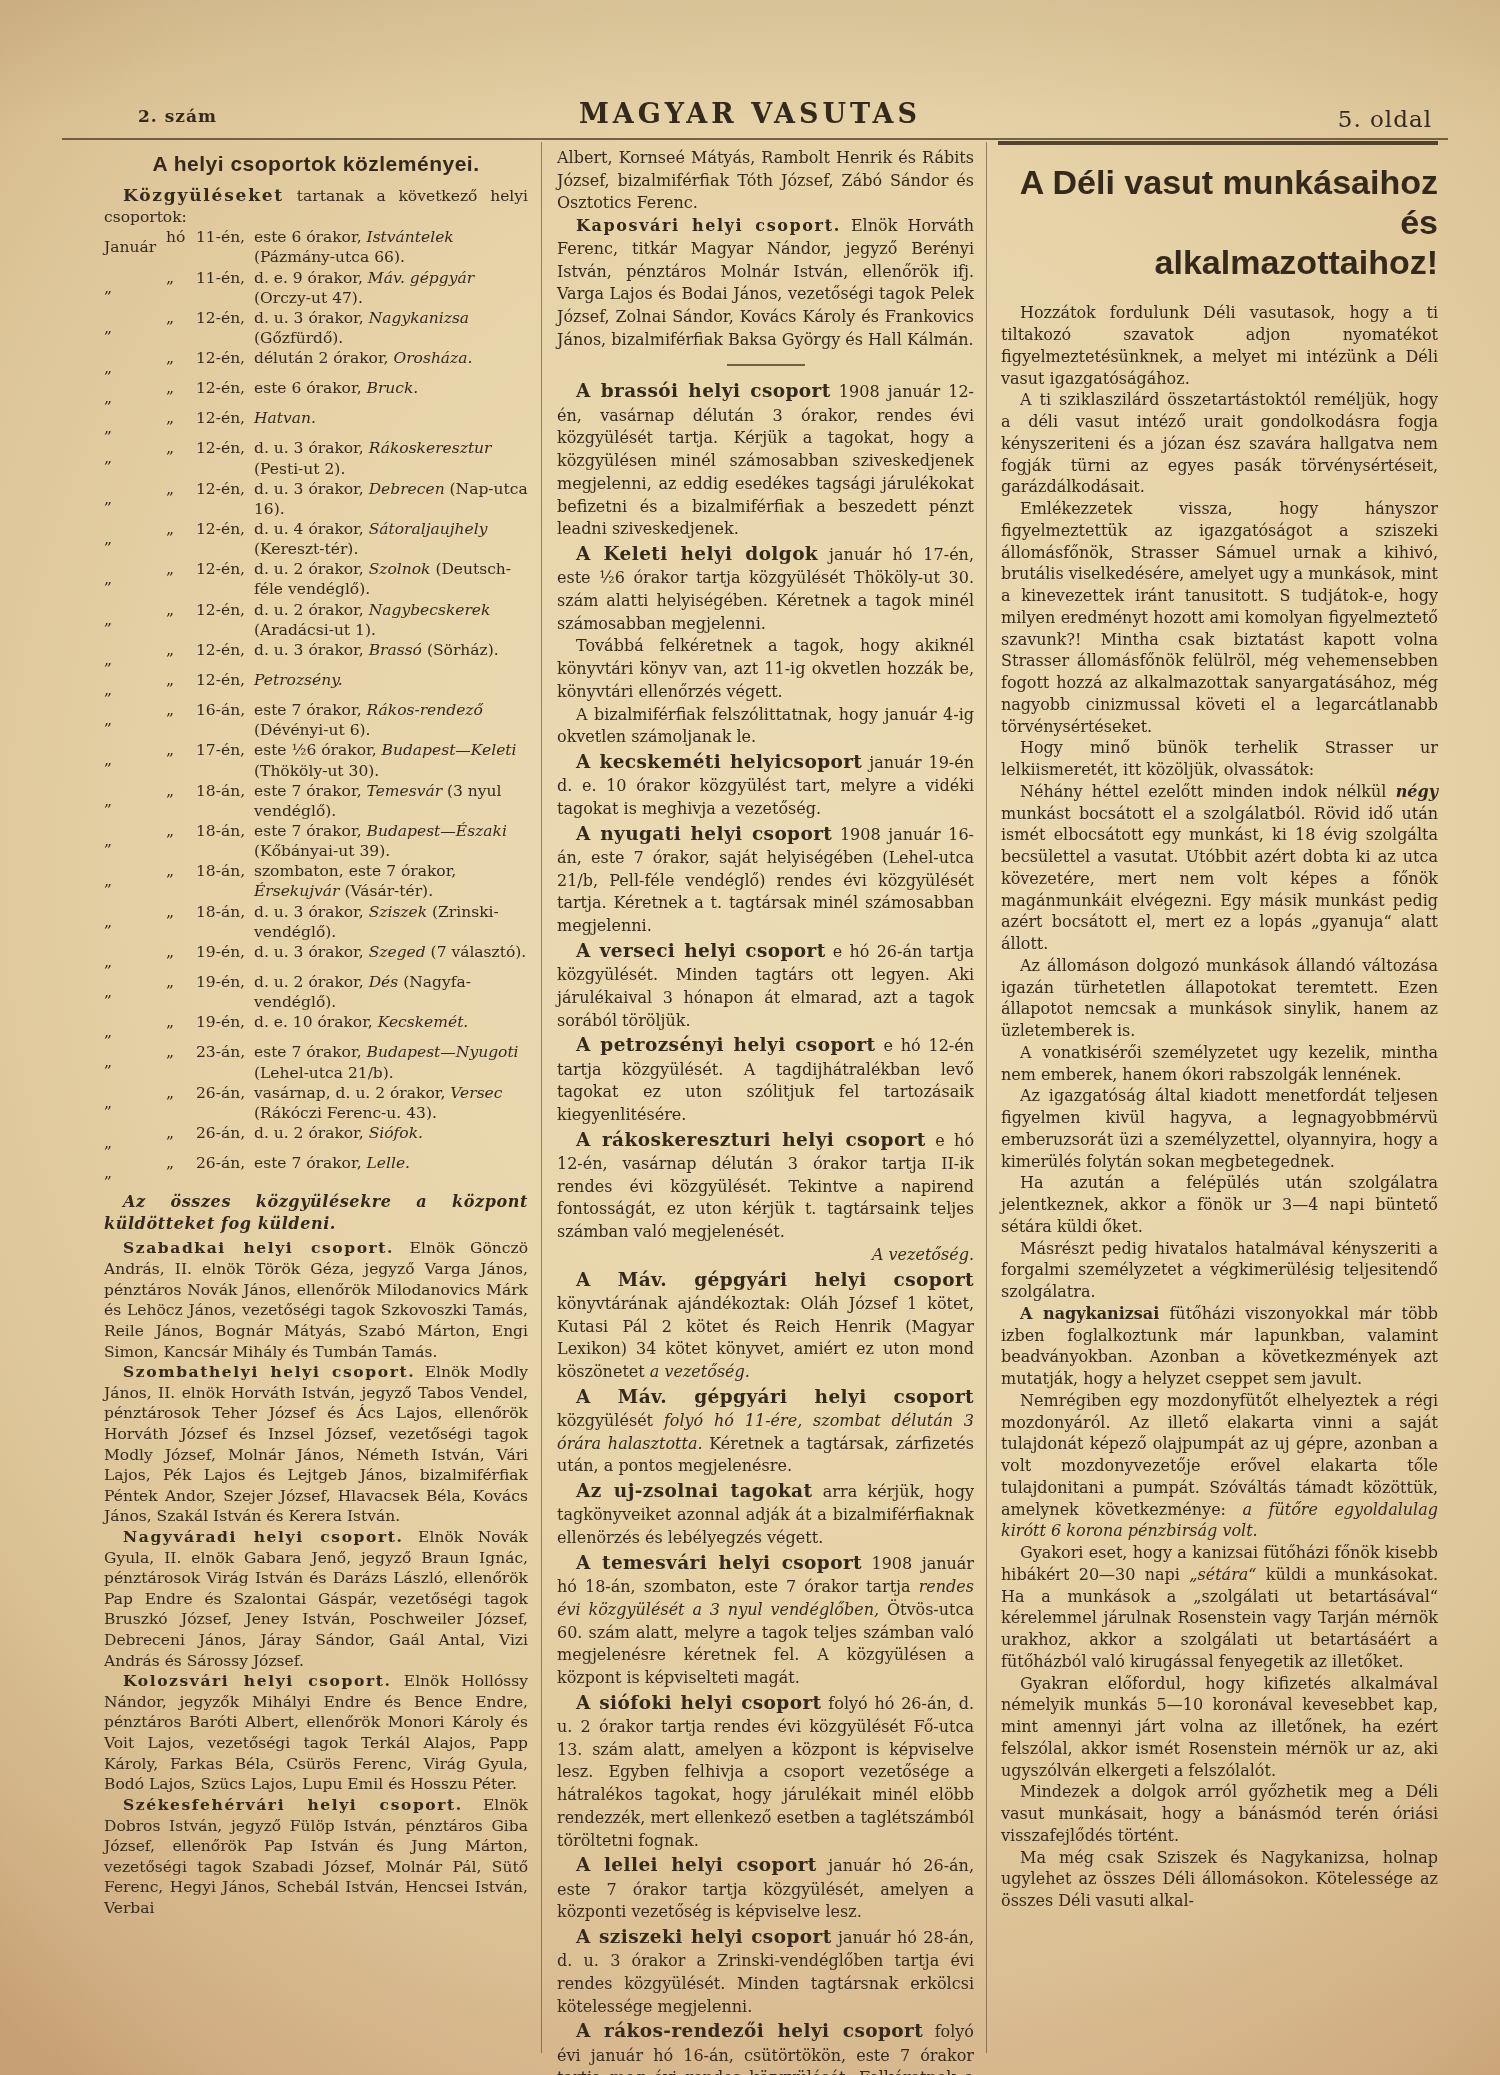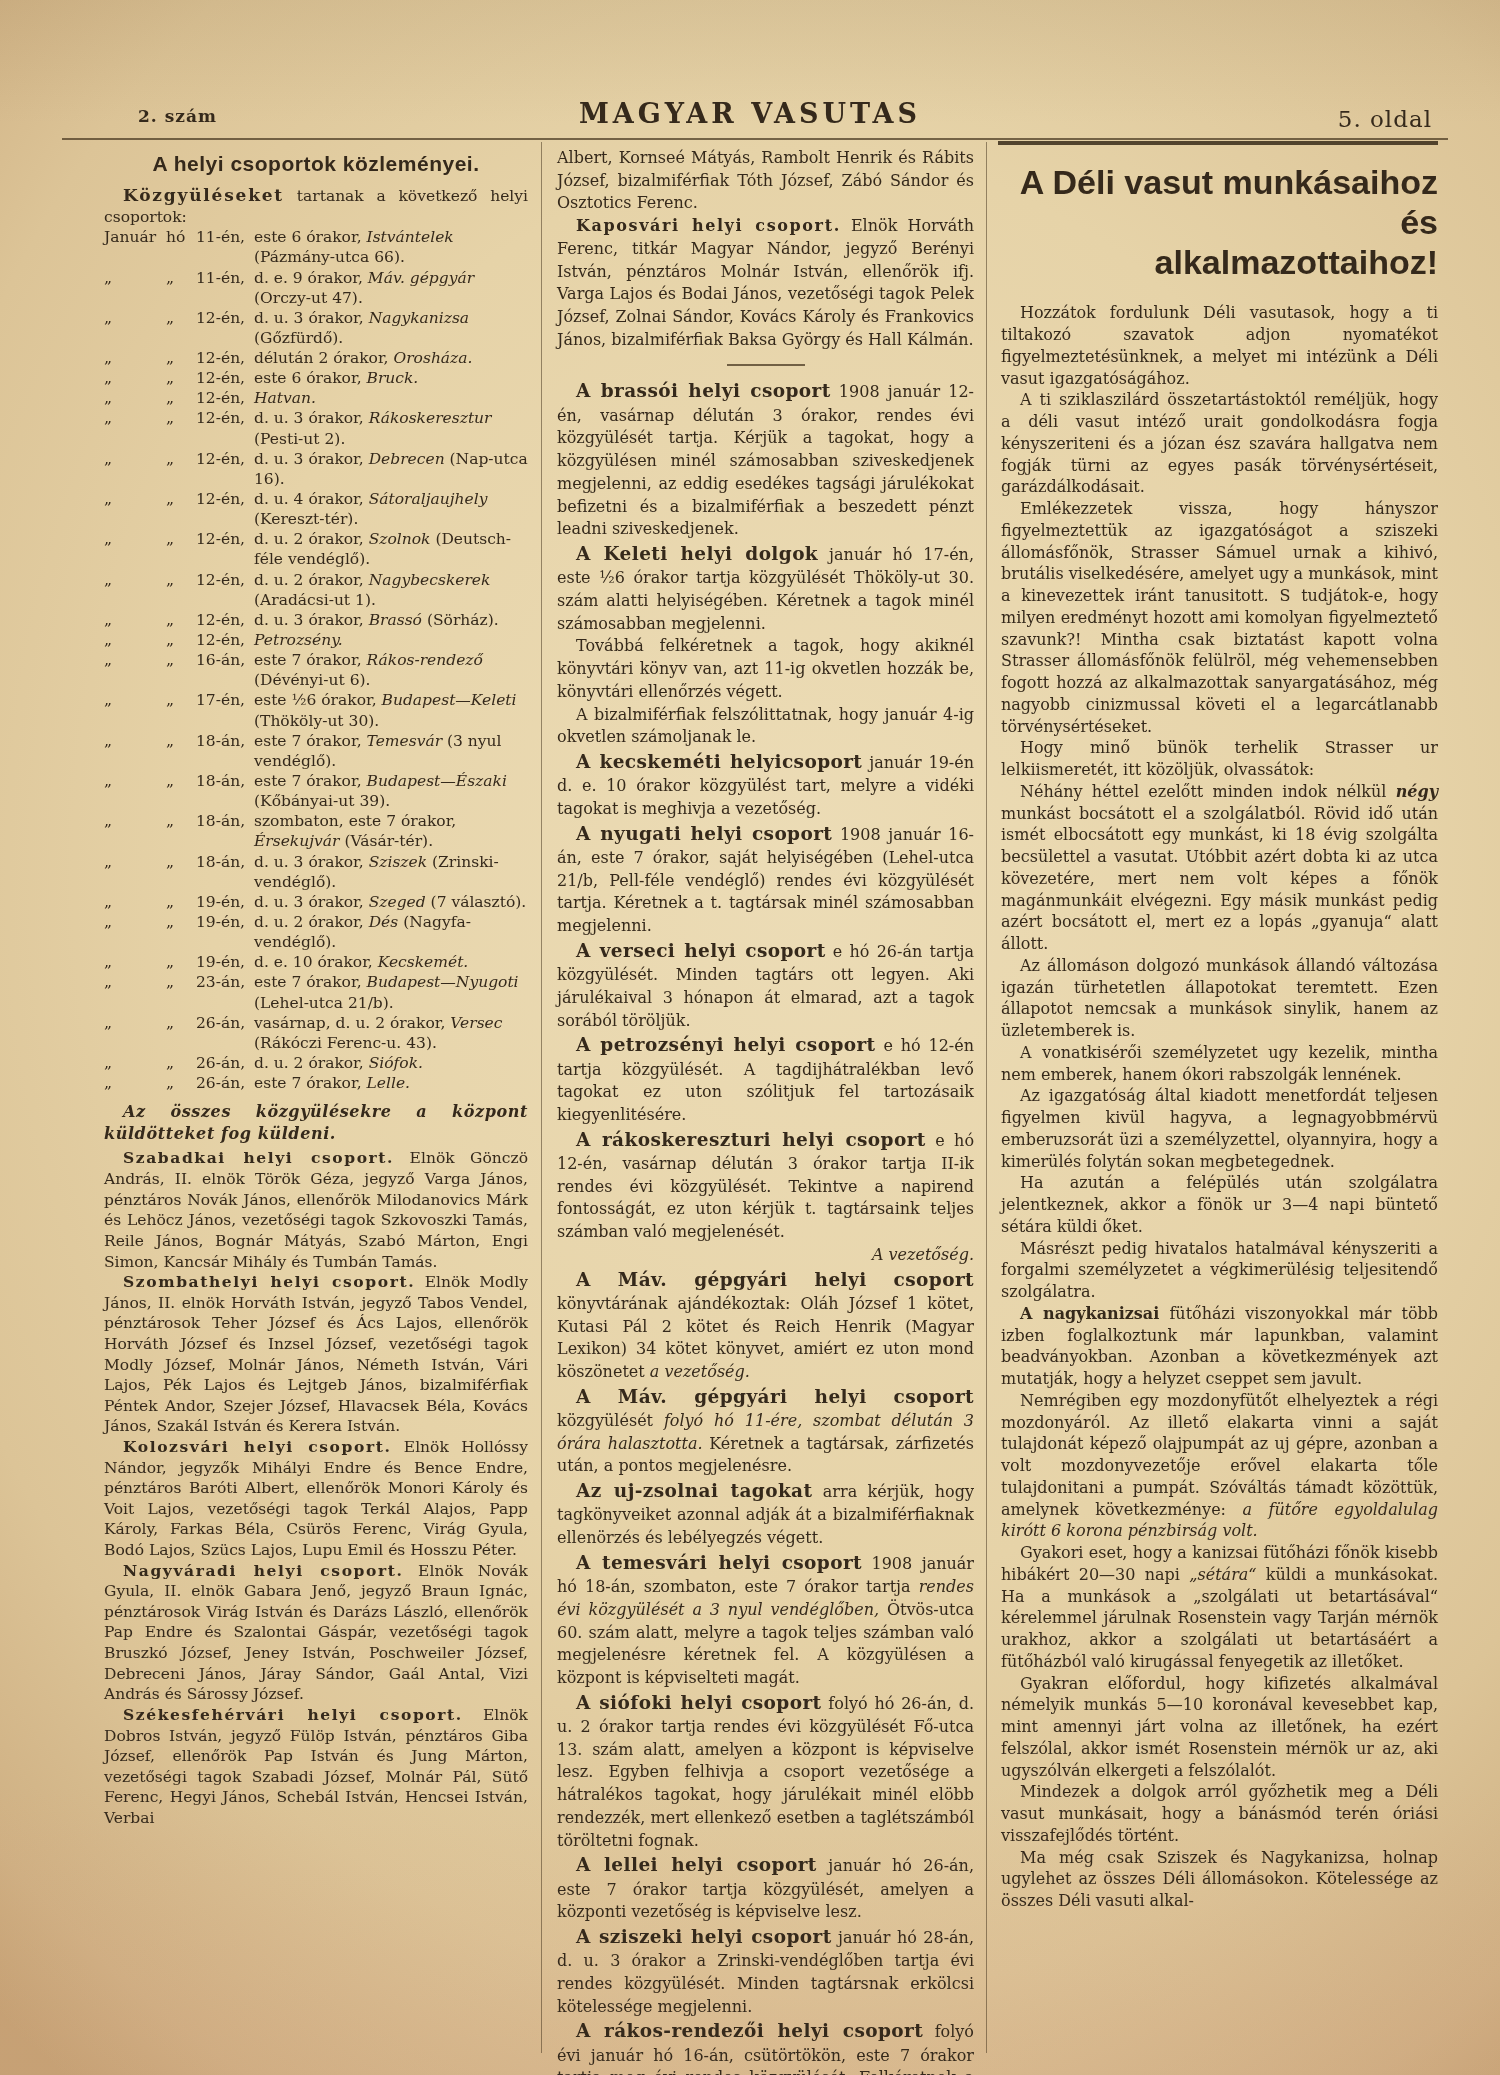--- a/index.html
+++ b/index.html
@@ -39,21 +39,21 @@
   .seg-b{font-weight:bold;}
   .seg-bi{font-weight:bold;font-style:italic;}
   .seg-lead{font-weight:bold;letter-spacing:1.6px;}
   .seg-wide{font-weight:bold;letter-spacing:1.8px;font-size:17px;}
   .seg-bl{font-weight:bold;font-size:18.5px;letter-spacing:.4px;}
   .seg-sig{display:block;text-align:right;font-style:italic;}
   
   .lc-title{margin:4px 0 8px;font-family:"Liberation Sans", sans-serif;font-weight:bold;
     font-size:21px;text-align:center;letter-spacing:.5px;}
   .srow{display:flex;font-size:15.5px;line-height:1.3;}
-  .sp1{width:62px;flex:none;}
+  .sp1{width:62px;flex:none;margin-top:10px;}
   .sp2{width:30px;flex:none;}
   .sdate{width:58px;flex:none;}
   .sbody{flex:1;text-align:left;}
   .note{margin:8px 0 4px;font-size:16px;font-weight:bold;font-style:italic;
     line-height:1.35;text-indent:19px;text-align:justify;letter-spacing:.6px;}
   .roster{margin:16px 0 8px;font-family:"Liberation Sans", sans-serif;font-weight:bold;
     font-size:20px;line-height:1.3;text-align:center;}
   
   .divider{width:78px;margin:13px auto 12px;border-top:2px solid rgba(62,46,24,.7);}
   
@@ -232,22 +232,22 @@
         <span class="sp1">„</span>
         <span class="sp2">„</span>
         <span class="sdate">26-án,</span>
         <span class="sbody"><span class="seg-n">este 7 órakor, </span><span class="seg-i">Lelle.</span></span>
       </div>
     </div>
   <p class="note">Az összes közgyülésekre a központ küldötteket fog küldeni.</p>
   <div id="groups">
       <p class="para"><span class="seg-lead">Szabadkai helyi csoport.</span><span class="seg-n"> Elnök Gönczö András, II. elnök Török Géza, jegyző Varga János, pénztáros Novák János, ellenőrök Milodanovics Márk és Lehöcz János, vezetőségi tagok Szkovoszki Tamás, Reile János, Bognár Mátyás, Szabó Márton, Engi Simon, Kancsár Mihály és Tumbán Tamás.</span></p>
       <p class="para"><span class="seg-lead">Szombathelyi helyi csoport.</span><span class="seg-n"> Elnök Modly János, II. elnök Horváth István, jegyző Tabos Vendel, pénztárosok Teher József és Ács Lajos, ellenőrök Horváth József és Inzsel József, vezetőségi tagok Modly József, Molnár János, Németh István, Vári Lajos, Pék Lajos és Lejtgeb János, bizalmiférfiak Péntek Andor, Szejer József, Hlavacsek Béla, Kovács János, Szakál István és Kerera István.</span></p>
+      <p class="para"><span class="seg-lead">Nagyváradi helyi csoport.</span><span class="seg-n"> Elnök Novák Gyula, II. elnök Gabara Jenő, jegyző Braun Ignác, pénztárosok Virág István és Darázs László, ellenőrök Pap Endre és Szalontai Gáspár, vezetőségi tagok Bruszkó József, Jeney István, Poschweiler József, Debreceni János, Járay Sándor, Gaál Antal, Vizi András és Sárossy József.</span></p>
       <p class="para"><span class="seg-lead">Kolozsvári helyi csoport.</span><span class="seg-n"> Elnök Hollóssy Nándor, jegyzők Mihályi Endre és Bence Endre, pénztáros Baróti Albert, ellenőrök Monori Károly és Voit Lajos, vezetőségi tagok Terkál Alajos, Papp Károly, Farkas Béla, Csürös Ferenc, Virág Gyula, Bodó Lajos, Szücs Lajos, Lupu Emil és Hosszu Péter.</span></p>
-      <p class="para"><span class="seg-lead">Nagyváradi helyi csoport.</span><span class="seg-n"> Elnök Novák Gyula, II. elnök Gabara Jenő, jegyző Braun Ignác, pénztárosok Virág István és Darázs László, ellenőrök Pap Endre és Szalontai Gáspár, vezetőségi tagok Bruszkó József, Jeney István, Poschweiler József, Debreceni János, Járay Sándor, Gaál Antal, Vizi András és Sárossy József.</span></p>
       <p class="para"><span class="seg-lead">Székesfehérvári helyi csoport.</span><span class="seg-n"> Elnök Dobros István, jegyző Fülöp István, pénztáros Giba József, ellenőrök Pap István és Jung Márton, vezetőségi tagok Szabadi József, Molnár Pál, Sütő Ferenc, Hegyi János, Schebál István, Hencsei István, Verbai</span></p>
     </div>
 </div>
 
 <div class="col-mid">
   <div id="mid-top">
       <p class="para noindent"><span class="seg-n">Albert, Kornseé Mátyás, Rambolt Henrik és Rábits József, bizalmiférfiak Tóth József, Zábó Sándor és Osztotics Ferenc.</span></p>
       <p class="para"><span class="seg-lead">Kaposvári helyi csoport.</span><span class="seg-n"> Elnök Horváth Ferenc, titkár Magyar Nándor, jegyző Berényi István, pénztáros Molnár István, ellenőrök ifj. Varga Lajos és Bodai János, vezetőségi tagok Pelek József, Zolnai Sándor, Kovács Károly és Frankovics János, bizalmiférfiak Baksa György és Hall Kálmán.</span></p>
     </div>
   <div class="divider"></div>

